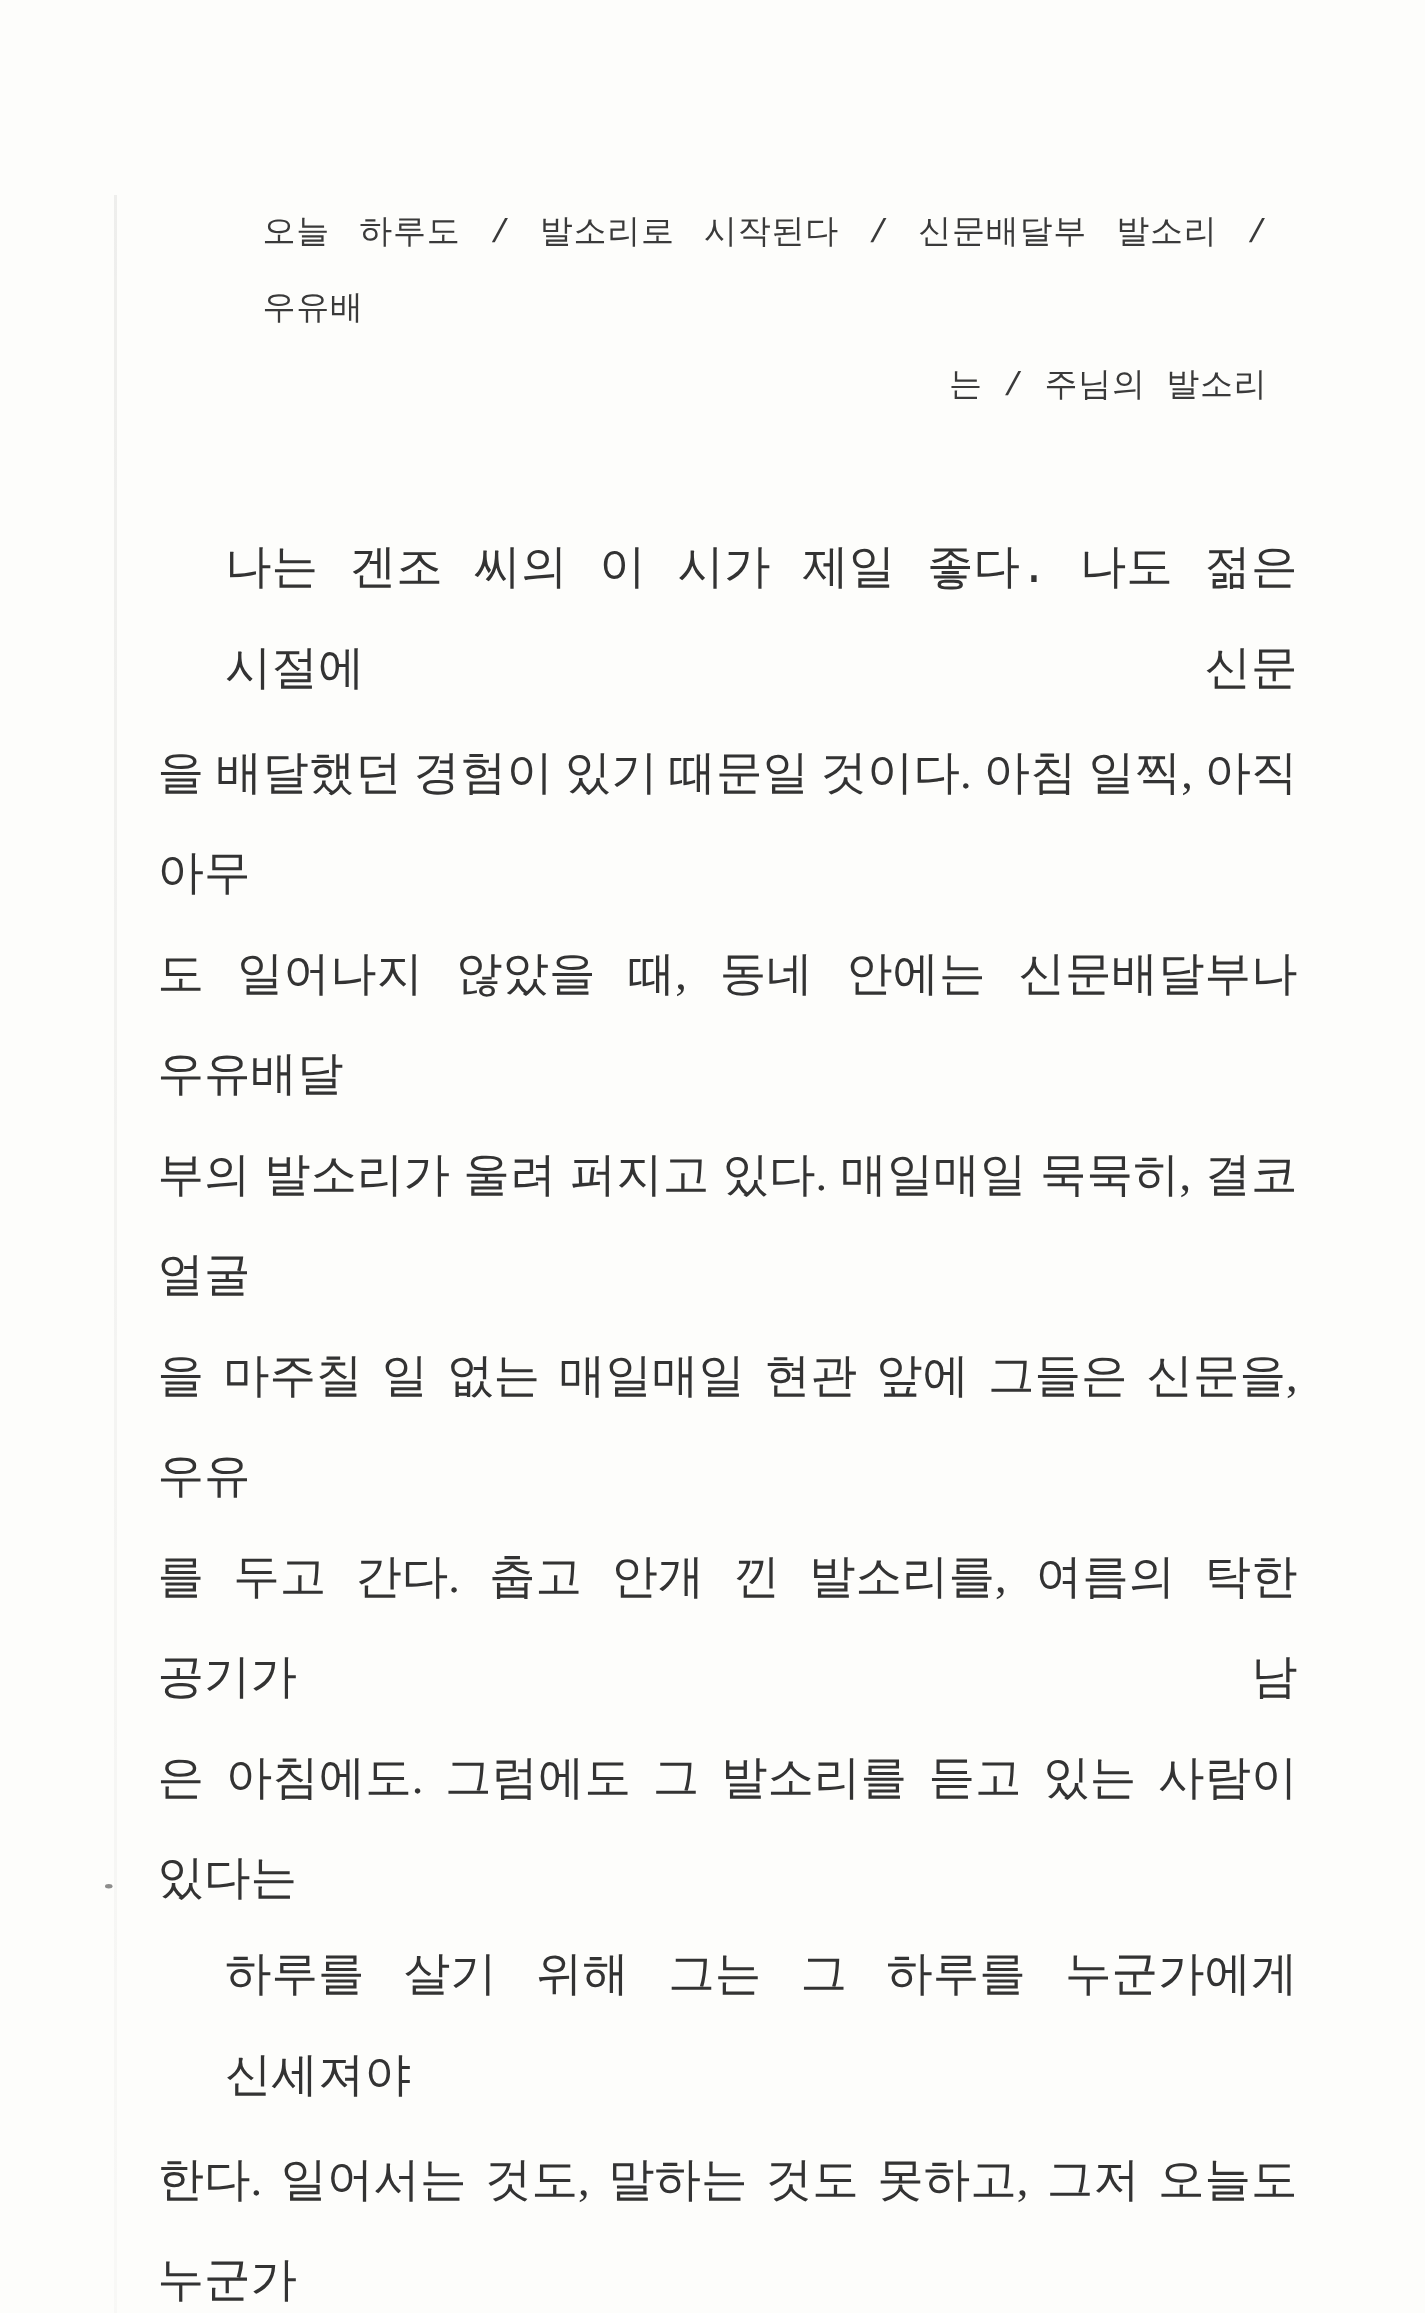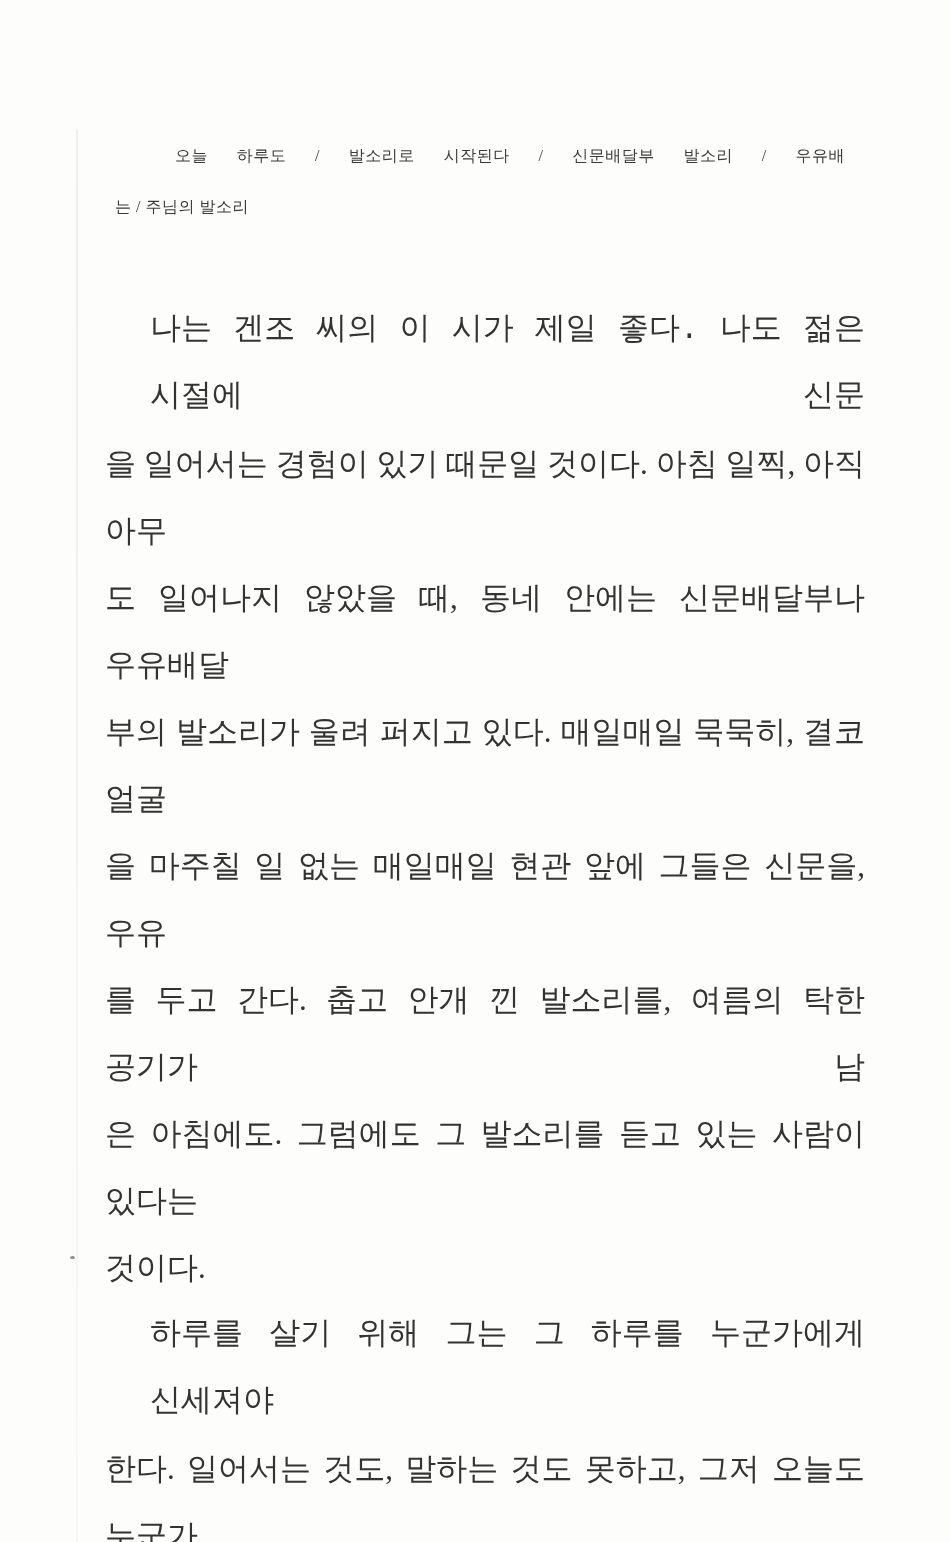--- a/index.html
+++ b/index.html
@@ -35,41 +35,43 @@
     left: 70px;
     top: 1126px;
     width: 5px;
     height: 3px;
     border-radius: 50%;
     background: rgba(50,50,50,0.55);
   }
   
   .quote-block {
     margin: 130px 105px 0 115px;
-    font-size: 16px;
+    font-size: 22px;
     line-height: 51px;
     letter-spacing: 0.5px;
     color: #3a3a3a;
+    font-family: Liberation Mono, monospace;
   }
   .quote-block .line.indent-q {
     padding-left: 60px;
   }
   
   .body-text {
     margin: 64px 85px 0 105px;
     font-size: 31px;
     line-height: 67px;
     color: #333;
   }
   .body-text .line.indent-b {
     padding-left: 45px;
     font-family: Liberation Mono, monospace;
   }
   .line {
     word-break: keep-all;
+    text-align: right;
   }
   .line.j {
     text-align: justify;
     text-align-last: justify;
   }
 </style>
 </head>
 <body>
 
 <div class="page">
@@ -77,27 +79,26 @@
   <div class="speck"></div>
 
   <div class="quote-block">
       <div class="line j indent-q">오늘 하루도 / 발소리로 시작된다 / 신문배달부 발소리 / 우유배</div>
       <div class="line">는 / 주님의 발소리</div>
     </div>
 
   <div class="body-text">
       <div class="paragraph">
         <div class="line j indent-b">나는 겐조 씨의 이 시가 제일 좋다. 나도 젊은 시절에 신문</div>
-        <div class="line j">을 일어서는 경험이 있기 때문일 것이다. 아침 일찍, 아직 아무</div>
+        <div class="line j">을 배달했던 경험이 있기 때문일 것이다. 아침 일찍, 아직 아무</div>
         <div class="line j">도 일어나지 않았을 때, 동네 안에는 신문배달부나 우유배달</div>
         <div class="line j">부의 발소리가 울려 퍼지고 있다. 매일매일 묵묵히, 결코 얼굴</div>
         <div class="line j">을 마주칠 일 없는 매일매일 현관 앞에 그들은 신문을, 우유</div>
         <div class="line j">를 두고 간다. 춥고 안개 낀 발소리를, 여름의 탁한 공기가 남</div>
         <div class="line j">은 아침에도. 그럼에도 그 발소리를 듣고 있는 사람이 있다는</div>
-        <div class="line">것이다.</div>
       </div>
       <div class="paragraph">
         <div class="line j indent-b">하루를 살기 위해 그는 그 하루를 누군가에게 신세져야</div>
         <div class="line j">한다. 일어서는 것도, 말하는 것도 못하고, 그저 오늘도 누군가</div>
       </div>
     </div>
 
 </div>
 
 </body></html>

